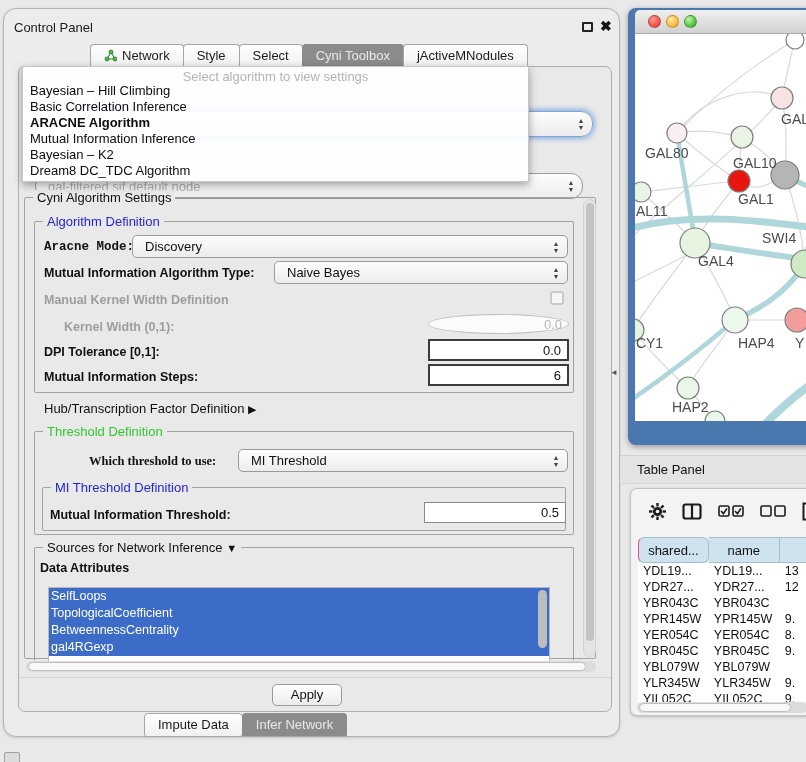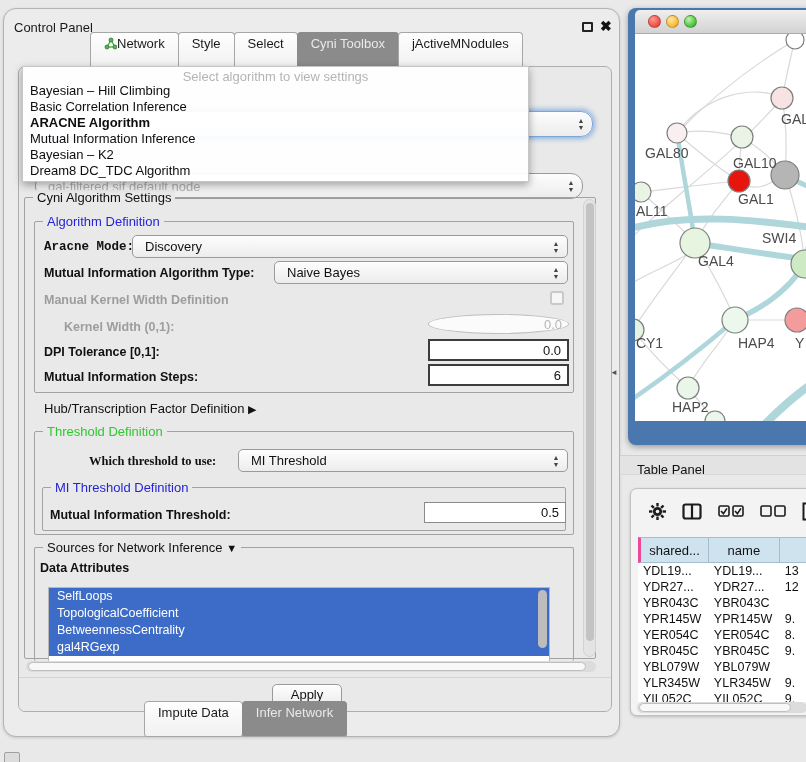--- a/index.html
+++ b/index.html
@@ -12,21 +12,21 @@
     background:#ececec; border:1px solid #b3b3b3; border-radius:13px;
     box-shadow:0 1px 3px rgba(0,0,0,.15); }
   #cp-title { left:10px; top:11px; font-size:13px; color:#1a1a1a; }
   #cp-float { left:578px; top:13px; width:11px; height:10px; border:2px solid #222; border-radius:1px; }
   #cp-close { left:596px; top:9px; font-size:14px; font-weight:bold; color:#111; }
 
   
   .tabbar { display:flex; align-items:flex-end; }
   #top-tabs { left:86px; top:36px; height:22px; }
   #bottom-tabs { left:140px; top:707px; height:21px; }
-  .tab { display:flex; align-items:center; padding:3px 13px 16px 13px;
+  .tab { display:flex; align-items:center; gap:5px; padding:3px 13px 4px 13px;
     background:linear-gradient(#fefefe,#f1f1f1); border:1px solid #a6a6a6; border-bottom:none;
     font-size:13px; color:#1a1a1a; margin-right:-1px; border-radius:4px 4px 0 0; white-space:nowrap; }
   .tab.selected { background:#8b8b8b; color:#e9e9e9; border-color:#8b8b8b; }
   #bottom-tabs .tab { border-radius:4px 4px 3px 3px; border-bottom:1px solid #a6a6a6; }
 
   
   #cp-inner { left:14px; top:57px; width:594px; height:646px;
     background:#e9e9e9; border:1px solid #aeaeae; border-radius:7px; }
 
   
@@ -64,21 +64,21 @@
   .chk { position:absolute; width:14px; height:14px; border:2px solid #c9c9c9; border-radius:3px; background:#f6f6f6; }
 
   
   .vscroll { position:absolute; width:13px; background:#e4e4e4; border-radius:7px; border:1px solid #d2d2d2; }
   .vscroll .thumb { position:absolute; left:2px; width:8px; background:#c3c3c3; border-radius:4px; }
   .hscroll { position:absolute; height:11px; background:#dcdcdc; border-radius:6px; }
   .hscroll .thumb { position:absolute; top:1px; height:9px; background:#f8f8f8; border:1px solid #bfbfbf; border-radius:5px; }
 
   
   #attr-list { left:44px; top:578px; width:502px; height:79px; background:#fff; border:1px solid #b8b8b8; overflow:hidden; }
-  #attr-list .row { height:17px; line-height:17px; background:#3c6cc7; color:#fff; font-size:12.5px; padding-left:8px; }
+  #attr-list .row { height:17px; line-height:17px; background:#3c6cc7; color:#fff; font-size:12.5px; padding-left:2px; }
   #attr-scroll { right:2px; top:2px; width:9px; height:70px; position:absolute; }
   #attr-scroll .thumb { position:absolute; left:0; top:0; width:9px; height:58px; background:#bdbdbd; border-radius:5px; }
 
   .expander { position:absolute; font-size:13px; color:#111; white-space:nowrap; }
   .tri { font-size:11px; }
 
   
   #apply-strip { left:15px; top:668px; width:592px; height:34px; border-top:1px solid #d4d4d4; background:#e9e9e9; border-radius:0 0 7px 7px; }
   #apply-btn { left:268px; top:675px; width:70px; height:22px; background:linear-gradient(#fefefe,#ececec);
     border:1px solid #9a9a9a; border-radius:5px; font-size:13px; color:#111; text-align:center; line-height:20px; }
@@ -91,32 +91,32 @@
     border-radius:8px; box-shadow:0 2px 6px rgba(0,0,0,.35); overflow:hidden; }
   #net-titlebar { position:absolute; left:7px; top:2px; width:193px; height:24px;
     background:linear-gradient(#efefef,#d2d2d2); border-radius:5px 5px 0 0; border-bottom:1px solid #aaa; }
   .light { position:absolute; top:5px; width:13px; height:13px; border-radius:50%; border:1px solid rgba(0,0,0,.25); }
   #light-red { left:13px; background:radial-gradient(circle at 35% 30%, #ff9a93, #f5554a 60%, #d63b31); }
   #light-yellow { left:31px; background:radial-gradient(circle at 35% 30%, #ffe9a8, #fdbe3c 60%, #e09f1f); }
   #light-green { left:49px; background:radial-gradient(circle at 35% 30%, #c4f2b0, #53c944 60%, #2f9e2c); }
   #net-canvas { position:absolute; left:7px; top:26px; width:193px; height:387px; background:#fff; }
 
   
-  #table-panel-header { left:620px; top:455px; width:186px; height:20px; background:#e3e3e3;
+  #table-panel-header { left:620px; top:455px; width:186px; height:29px; background:#e3e3e3;
     border-top:1px solid #d0d0d0; border-bottom:1px solid #d8d8d8; }
   #table-panel-title { left:17px; top:6px; font-size:13px; color:#111; position:absolute; }
 
   #table-window { left:630px; top:488px; width:190px; height:228px; background:#f3f3f3;
     border:1px solid #c2c2c2; border-radius:7px; box-shadow:0 1px 3px rgba(0,0,0,.2); overflow:hidden; }
   #table-toolbar { position:absolute; left:0; top:0; width:100%; height:48px; display:flex; align-items:center; gap:16px; padding-left:18px; }
   #data-table { position:absolute; left:7px; top:48px; width:200px; }
   #data-table .hrow { display:flex; }
   #data-table .hcell { background:#cfe3ef; border:1px solid #a3becd; border-left:none; height:26px;
     font-size:13px; color:#111; display:flex; align-items:center; justify-content:center; }
-  #data-table .hcell:first-child { border-left:3px solid #ec4899; }
+  #data-table .hcell:first-child { border-left:1px solid #ec4899;border-radius:6px; }
   #data-table .brow { display:flex; background:#fff; }
   #data-table .bcell { height:16px; font-size:12.5px; color:#111; padding-left:5px; line-height:16px;
     white-space:nowrap; overflow:hidden; background:#fff; }
   .c1 { width:73px; } .c2 { width:73px; } .c3 { width:60px; }
   #table-hscroll { left:6px; top:213px; width:170px; position:absolute; }
   #table-rows-clip { position:absolute; left:0; top:26px; width:100%; height:139px; overflow:hidden; }
 
   
   .ticon { display:inline-block; }
 

